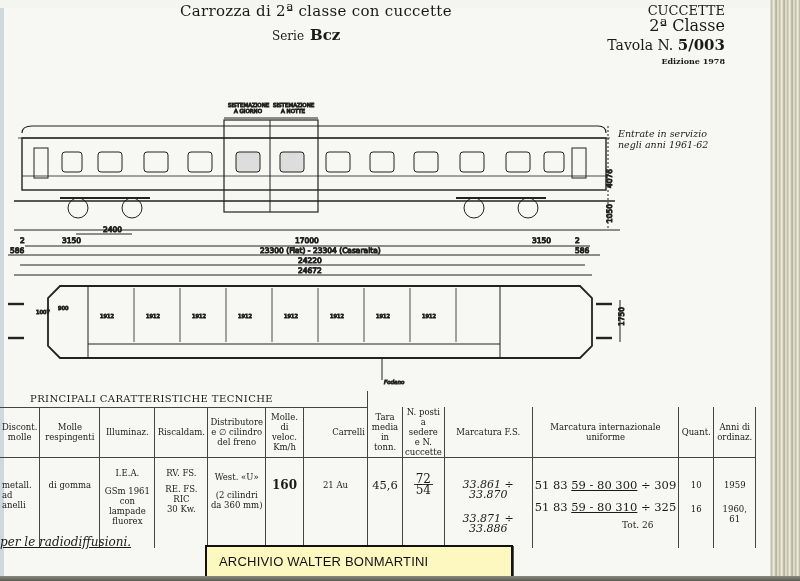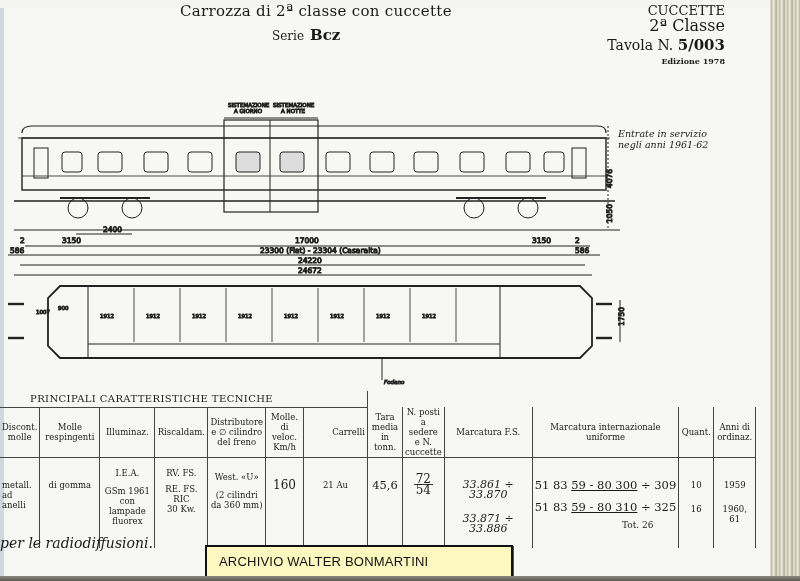--- a/index.html
+++ b/index.html
@@ -27,29 +27,29 @@
   .dim-label { font-family: "DejaVu Sans", sans-serif; font-size: 7.5px; fill: #222; }
   .dim-small { font-family: "DejaVu Sans", sans-serif; font-size: 5.5px; fill: #222; }
 
   .spec-table { position: absolute; left: 0; top: 383px; border-collapse: collapse; font-family: "DejaVu Serif", serif; font-size: 8.5px; }
   .spec-table td, .spec-table th { border-left: 1px solid #444; text-align: center; vertical-align: middle; font-weight: normal; padding: 0 2px; line-height: 10px; }
   .spec-table th { border-bottom: 1px solid #444; height: 44px; }
   .spec-table .first { border-left: none; }
   .spec-table .caption th { height: 16px; font-size: 10px; border-bottom: 1px solid #444; border-left:none; text-align:left; padding-left:30px; letter-spacing:0.4px; }
   .spec-table .caption .blank { border-left: 1px solid #444; }
   .spec-table tbody td { height: 90px; vertical-align: top; padding-top: 22px; }
-  .big { font-size: 12px; font-weight: normal; }
+  .big { font-size: 12px; font-weight: bold; }
   .ital { font-style: italic; font-size: 11px; }
   .frac-top { display:inline-block; border-bottom:1px solid #333; padding: 0 2px; font-size: 12px;}
   .frac-bot { font-size: 12px; }
   .uic { font-size: 11.5px; white-space: nowrap; }
   .uic u { text-decoration: underline; }
 
   .tot { position: absolute; left: 622px; top: 512px; font-size: 9px; }
-  .footnote { position: absolute; left: 0; top: 527px; font-size: 14px; font-style: italic; }
+  .footnote { position: absolute; left: 0; top: 527px; font-size: 12px; font-style: italic; text-decoration: underline; }
 
   .distinta { position: absolute; left: 603px; top: 532px; width: 103px; height: 49px; border-left: 1px solid #333; border-right: 1px solid #333; border-top: 1px solid #333; }
   .distinta .lbl { font-size: 8.5px; text-align: center; border-bottom: 1px solid #333; height: 15px; line-height: 15px; }
   .distinta .val { font-size: 9px; font-weight: bold; text-align: center; padding-top: 14px; }
 
   .archive { position: absolute; left: 205px; top: 545px; width: 308px; height: 40px; background: #fdf8c0; border: 2px solid #111; box-shadow: 1px 1px 0 #555; }
   .archive span { position: absolute; left: 12px; top: 7px; font-family: "Liberation Sans", sans-serif; font-size: 13px; letter-spacing: 0.2px; color: #111; }
   .bottom-shadow { position:absolute; left:0; top:576px; width:800px; height:5px; background: linear-gradient(#8a8a80,#5a5a50); }
 </style>
 </head>

